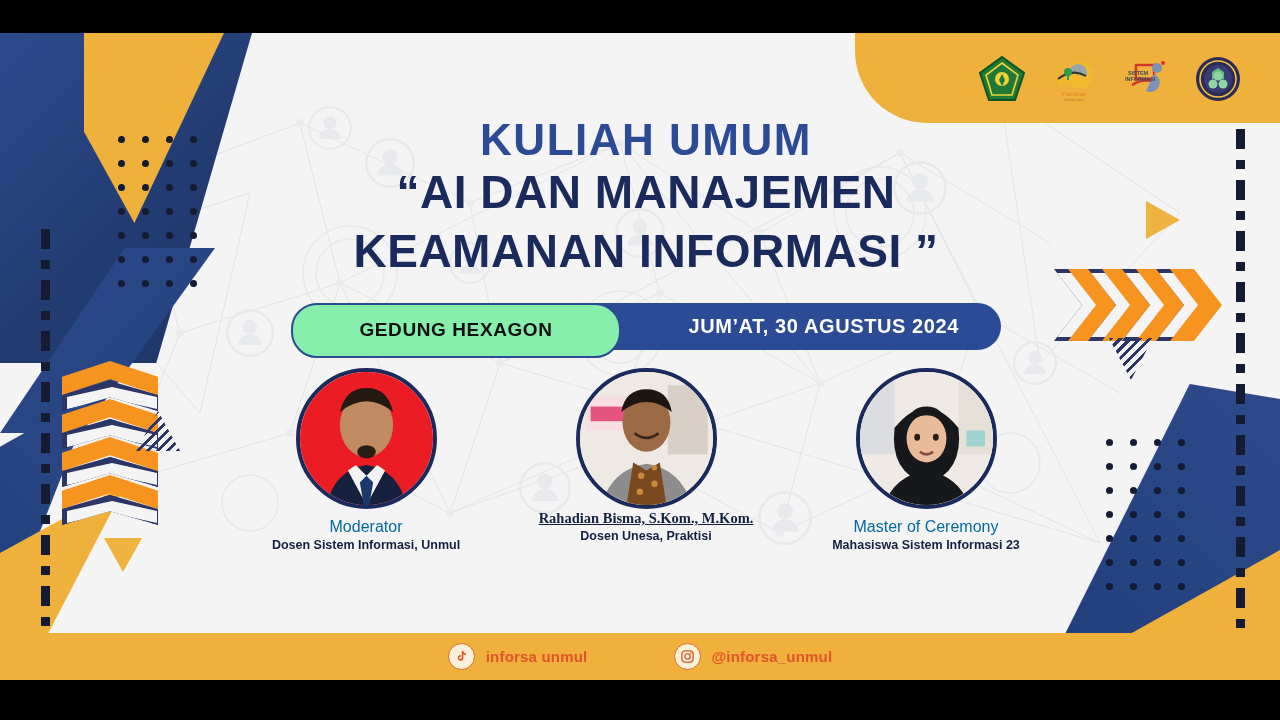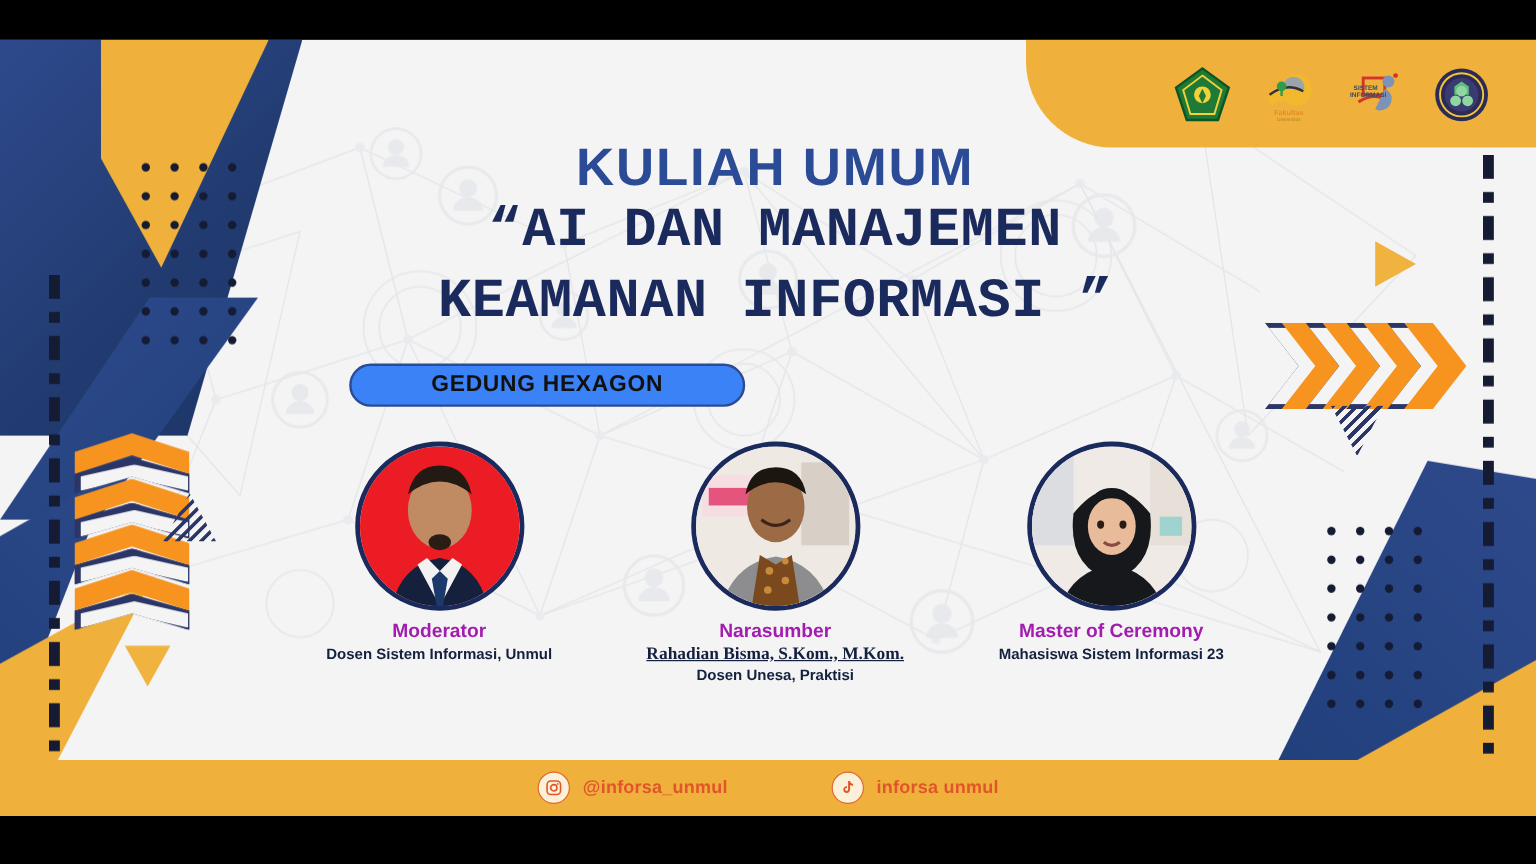--- a/index.html
+++ b/index.html
@@ -135,47 +135,46 @@
   .content{ position:absolute; left:0; top:0; width:1280px; z-index:10;padding-left:12px; }
 
   .title-block{ text-align:center; padding-top:84px; }
   .t-line1{
     font-size:44px; font-weight:800; letter-spacing:1.5px; color:#2b4b96;
     line-height:1.05;
   }
   .t-line2, .t-line3{
     font-size:46px; font-weight:800; letter-spacing:.5px; color:#1b2a5c;
     line-height:1.28;
-    font-family:Liberation Mono, monospace;
   }
 
   
   .pillbar{ margin:22px auto 0; width:710px; height:47px; position:relative; }
   .pill-date{
     position:absolute; right:0; top:0; width:545px; height:47px;
     background:#2b4b96; border-radius:26px;
     display:flex; align-items:center; justify-content:flex-end; padding-right:42px;
     color:#fff; font-size:20px; font-weight:800; letter-spacing:.6px;
   }
   .pill-venue{
-    position:absolute; left:0; top:0; width:330px; height:36px;
-    background:#3b82f6; border-radius:26px;
+    position:absolute; left:0; top:0; width:330px; height:55px;
+    background:#86efac; border-radius:26px;
     display:flex; align-items:center; justify-content:center;
     color:#111; font-size:19px; font-weight:800; letter-spacing:.6px;
     border:2px solid #2b4b96;
   }
 
   
   .speakers{ margin:18px auto 0; width:810px; display:flex; justify-content:space-between; }
   .sp{ width:250px; text-align:center; }
   .sp .photo{
     width:141px; height:141px; border-radius:50%; margin:0 auto;
     border:4px solid #1b2a5c; overflow:hidden; position:relative; background:#ddd;
   }
-  .sp .role{ margin-top:9px; font-size:16px; font-weight:700; color:#a21caf; }
+  .sp .role{ margin-top:9px; font-size:16px; font-weight:400; color:#0369a1; }
   .sp .name{ margin-top:1px; font-size:14.5px; font-weight:700; color:#14203f;
              text-decoration:underline; font-family:"Liberation Serif", serif; }
   .sp .aff{ margin-top:2px; font-size:12.5px; font-weight:700; color:#14203f; }
 
   
   .footer{
     position:absolute; left:0; bottom:0; width:1280px; height:47px;
     background:#efb13c; z-index:12;
     display:flex; align-items:center; justify-content:center; gap:86px;
   }
@@ -476,20 +475,21 @@
 
     <div class="content">
 
       <div class="title-block">
         <div class="t-line1">KULIAH UMUM</div>
         <div class="t-line2">“AI DAN MANAJEMEN</div>
         <div class="t-line3">KEAMANAN INFORMASI ”</div>
       </div>
 
       <div class="pillbar">
+        <div class="pill-date">JUM’AT, 30 AGUSTUS 2024</div>
         <div class="pill-venue">GEDUNG HEXAGON</div>
       </div>
 
       <div class="speakers" id="speakers">
           <div class="sp">
             <div class="photo"><svg viewBox="0 0 100 100" width="100%" height="100%">
                 <rect width="100" height="100" fill="#ec1c24"></rect>
                 <ellipse cx="50" cy="40" rx="20" ry="24" fill="#c08a62"></ellipse>
                 <path d="M30 30 q20 -16 40 0 q-4 -18 -20 -18 q-16 0 -20 18z" fill="#241a14"></path>
                 <ellipse cx="50" cy="60" rx="7" ry="5" fill="#2a1d14"></ellipse>
@@ -511,21 +511,20 @@
                 <path d="M41 46 q9 7 18 0" stroke="#3a2418" stroke-width="2" fill="none"></path>
                 <path d="M16 100 q8 -27 34 -31 q26 4 34 31z" fill="#8d8c8e"></path>
                 <path d="M40 68 l10 6 l10 -6 l5 32 l-30 0z" fill="#7a4a1e"></path>
                 <g fill="#c98a3c">
                   <circle cx="46" cy="78" r="2.4"></circle>
                   <circle cx="56" cy="84" r="2.4"></circle>
                   <circle cx="45" cy="90" r="2.4"></circle>
                   <circle cx="56" cy="72" r="2"></circle>
                 </g>
               </svg></div>
-            <div class="role">Narasumber</div>
             <div class="name">Rahadian Bisma, S.Kom., M.Kom.</div>
             <div class="aff">Dosen Unesa, Praktisi</div>
           </div>
           <div class="sp">
             <div class="photo"><svg viewBox="0 0 100 100" width="100%" height="100%">
                 <rect width="100" height="100" fill="#efeae5"></rect>
                 <rect x="0" y="0" width="26" height="62" fill="#dcdde0"></rect>
                 <rect x="74" y="8" width="26" height="54" fill="#e7e0d8"></rect>
                 <rect x="80" y="44" width="14" height="12" fill="#9fd3cf"></rect>
                 <path d="M26 42 q24 -30 48 0 q4 34 -24 42 q-28 -8 -24 -42z" fill="#17181c"></path>
@@ -538,34 +537,34 @@
               </svg></div>
             <div class="role">Master of Ceremony</div>
             <div class="aff">Mahasiswa Sistem Informasi 23</div>
           </div>
         </div>
     </div>
 
     <div class="footer" id="footer">
         <div class="soc">
           <div class="ic">
+            <svg viewBox="0 0 24 24" width="15" height="15" fill="#e0562a">
+              <path d="M15 3c.4 2.2 1.8 3.6 4 3.8v2.6c-1.4.1-2.8-.3-4-1.1v5.9c0 3.1-2.5 5.3-5.4 4.7-2.2-.5-3.7-2.5-3.6-4.8.1-2.6 2.4-4.6 5-4.3v2.7c-1.3-.4-2.6.5-2.6 1.8 0 1.1.9 1.9 2 1.91.2 0 2-.9 2-2.1V3H15z"></path>
+            </svg>
+          </div>
+          <div class="handle">inforsa unmul</div>
+        </div>
+        <div class="soc">
+          <div class="ic">
             <svg viewBox="0 0 24 24" width="15" height="15" fill="none" stroke="#e0562a" stroke-width="2.1">
               <rect x="3" y="3" width="18" height="18" rx="5"></rect>
               <circle cx="12" cy="12" r="4.2"></circle>
               <circle cx="17.2" cy="6.8" r="1.2" fill="#e0562a" stroke="none"></circle>
             </svg>
           </div>
           <div class="handle">@inforsa_unmul</div>
         </div>
-        <div class="soc">
-          <div class="ic">
-            <svg viewBox="0 0 24 24" width="15" height="15" fill="#e0562a">
-              <path d="M15 3c.4 2.2 1.8 3.6 4 3.8v2.6c-1.4.1-2.8-.3-4-1.1v5.9c0 3.1-2.5 5.3-5.4 4.7-2.2-.5-3.7-2.5-3.6-4.8.1-2.6 2.4-4.6 5-4.3v2.7c-1.3-.4-2.6.5-2.6 1.8 0 1.1.9 1.9 2 1.91.2 0 2-.9 2-2.1V3H15z"></path>
-            </svg>
-          </div>
-          <div class="handle">inforsa unmul</div>
-        </div>
       </div>
 
   </div>
 
   <div class="letterbox bottom"></div>
 </div>
 
 </body></html>

